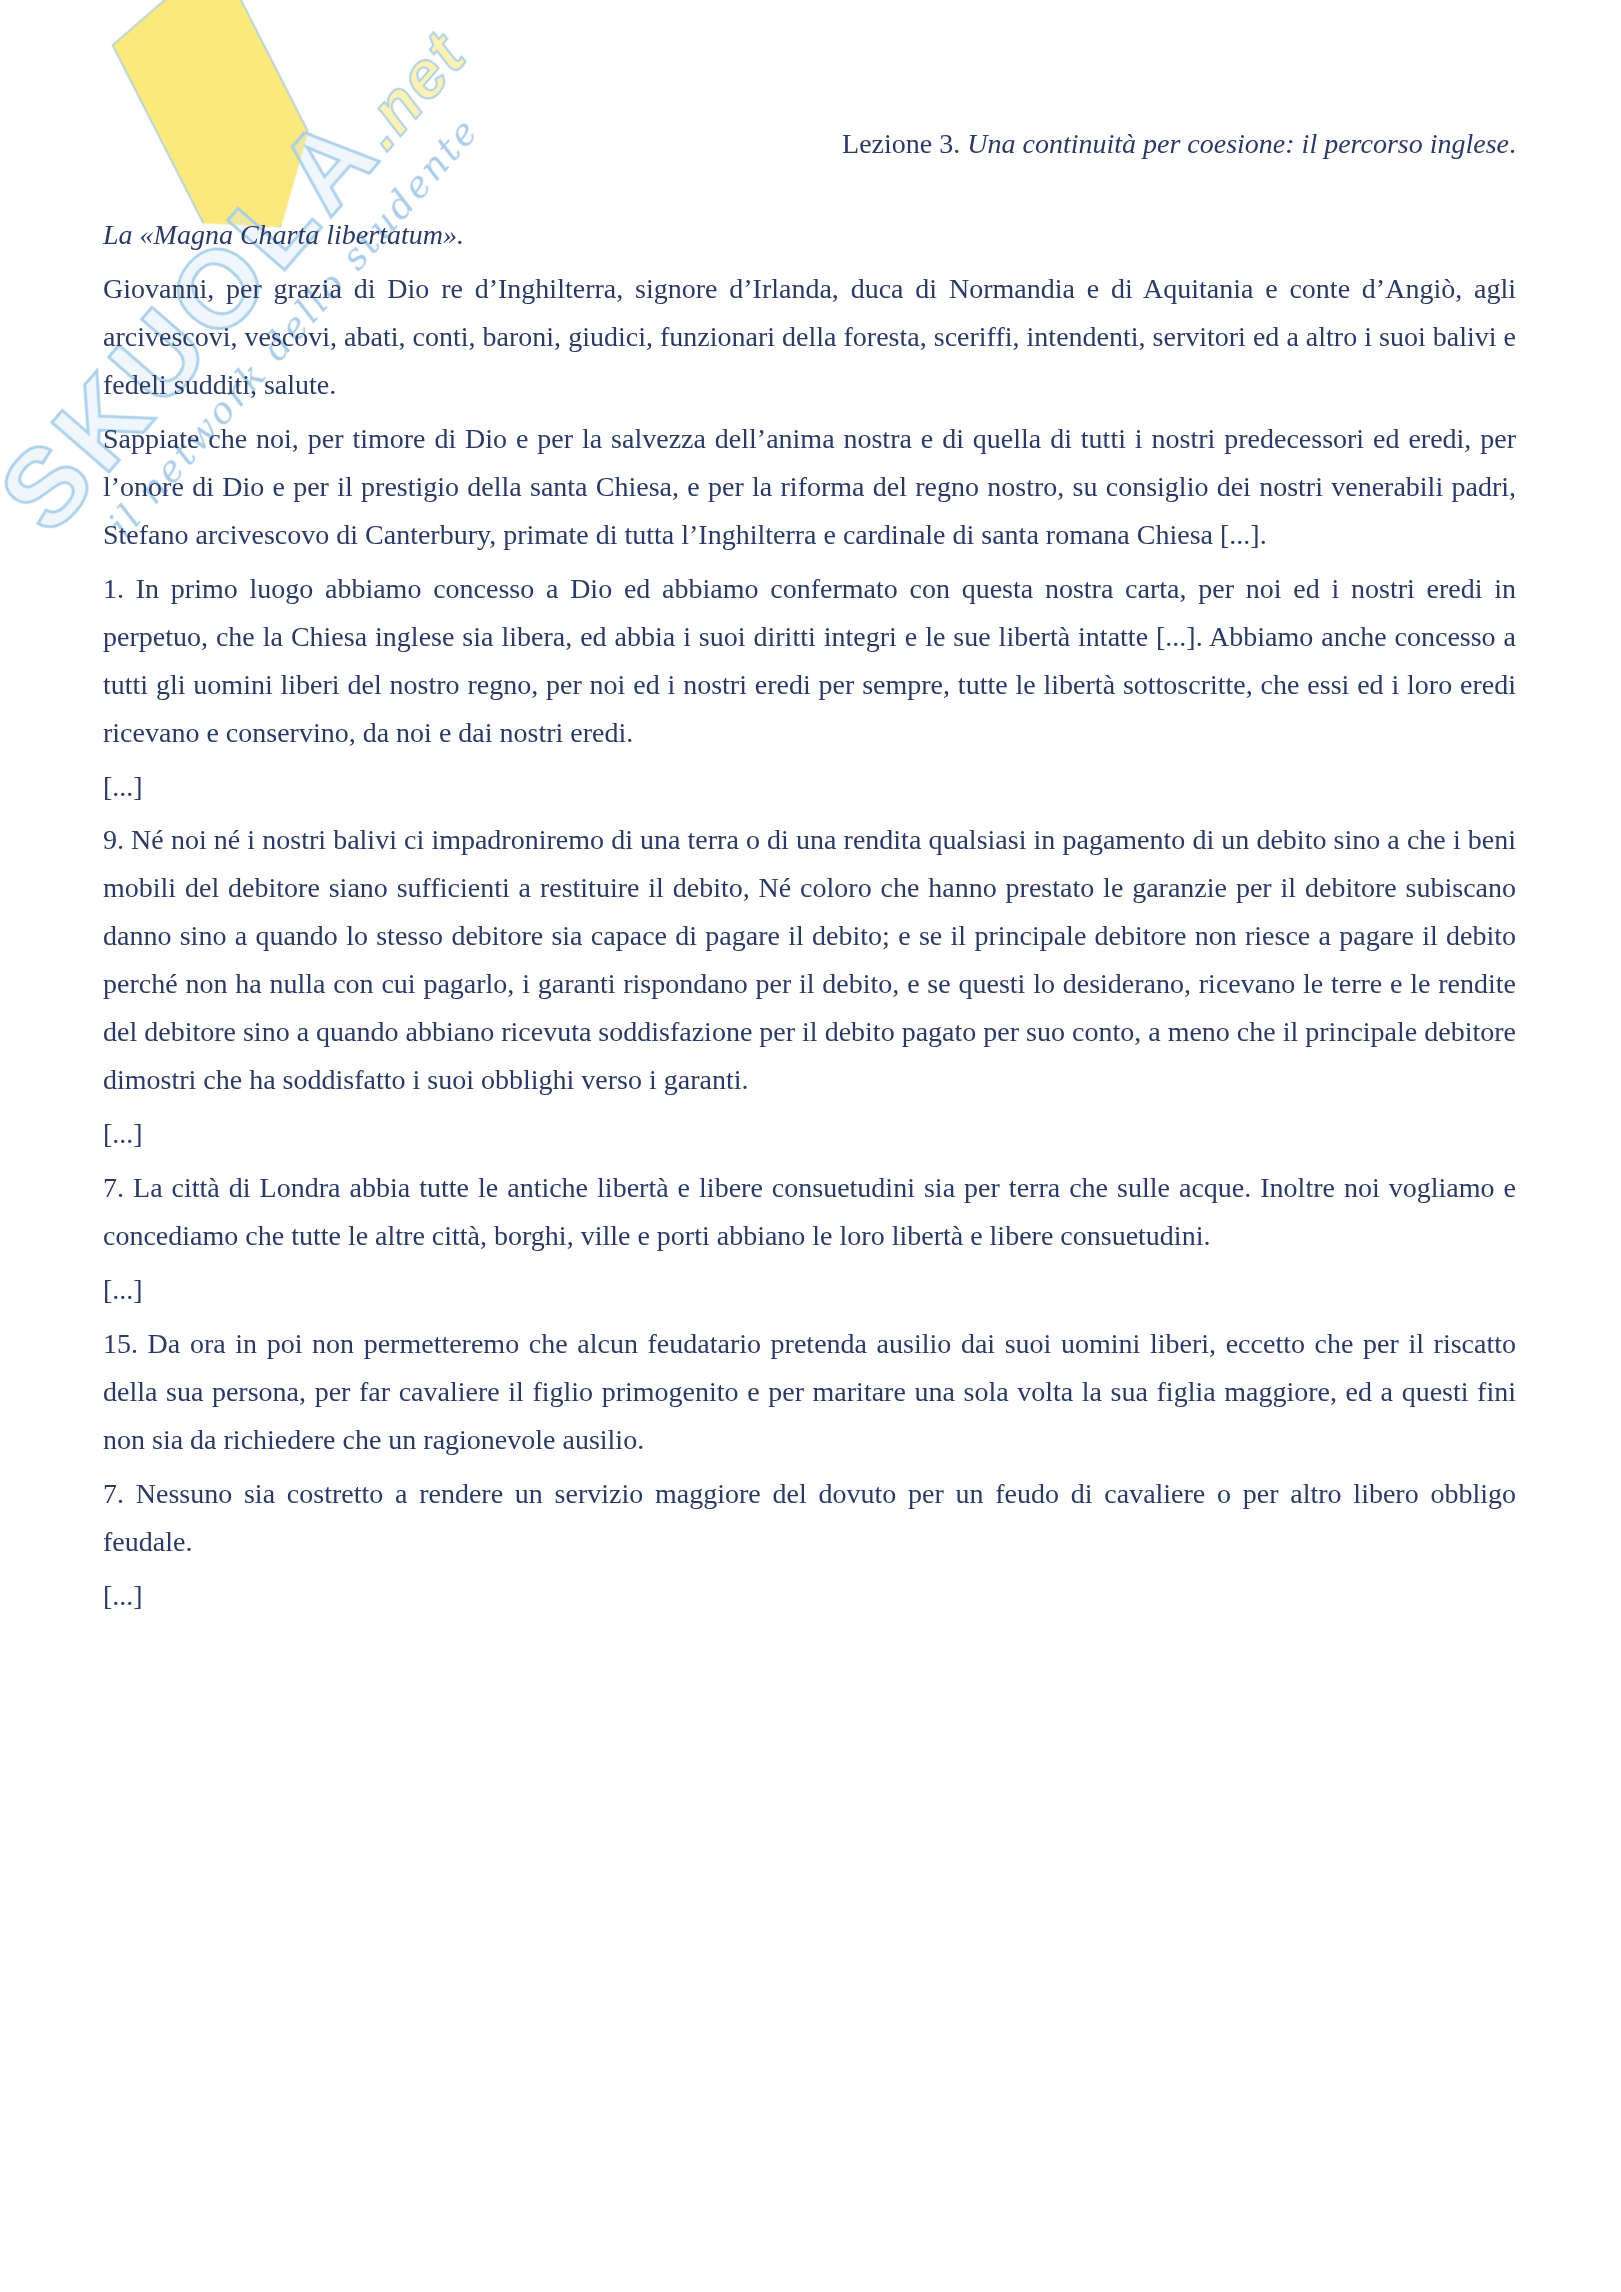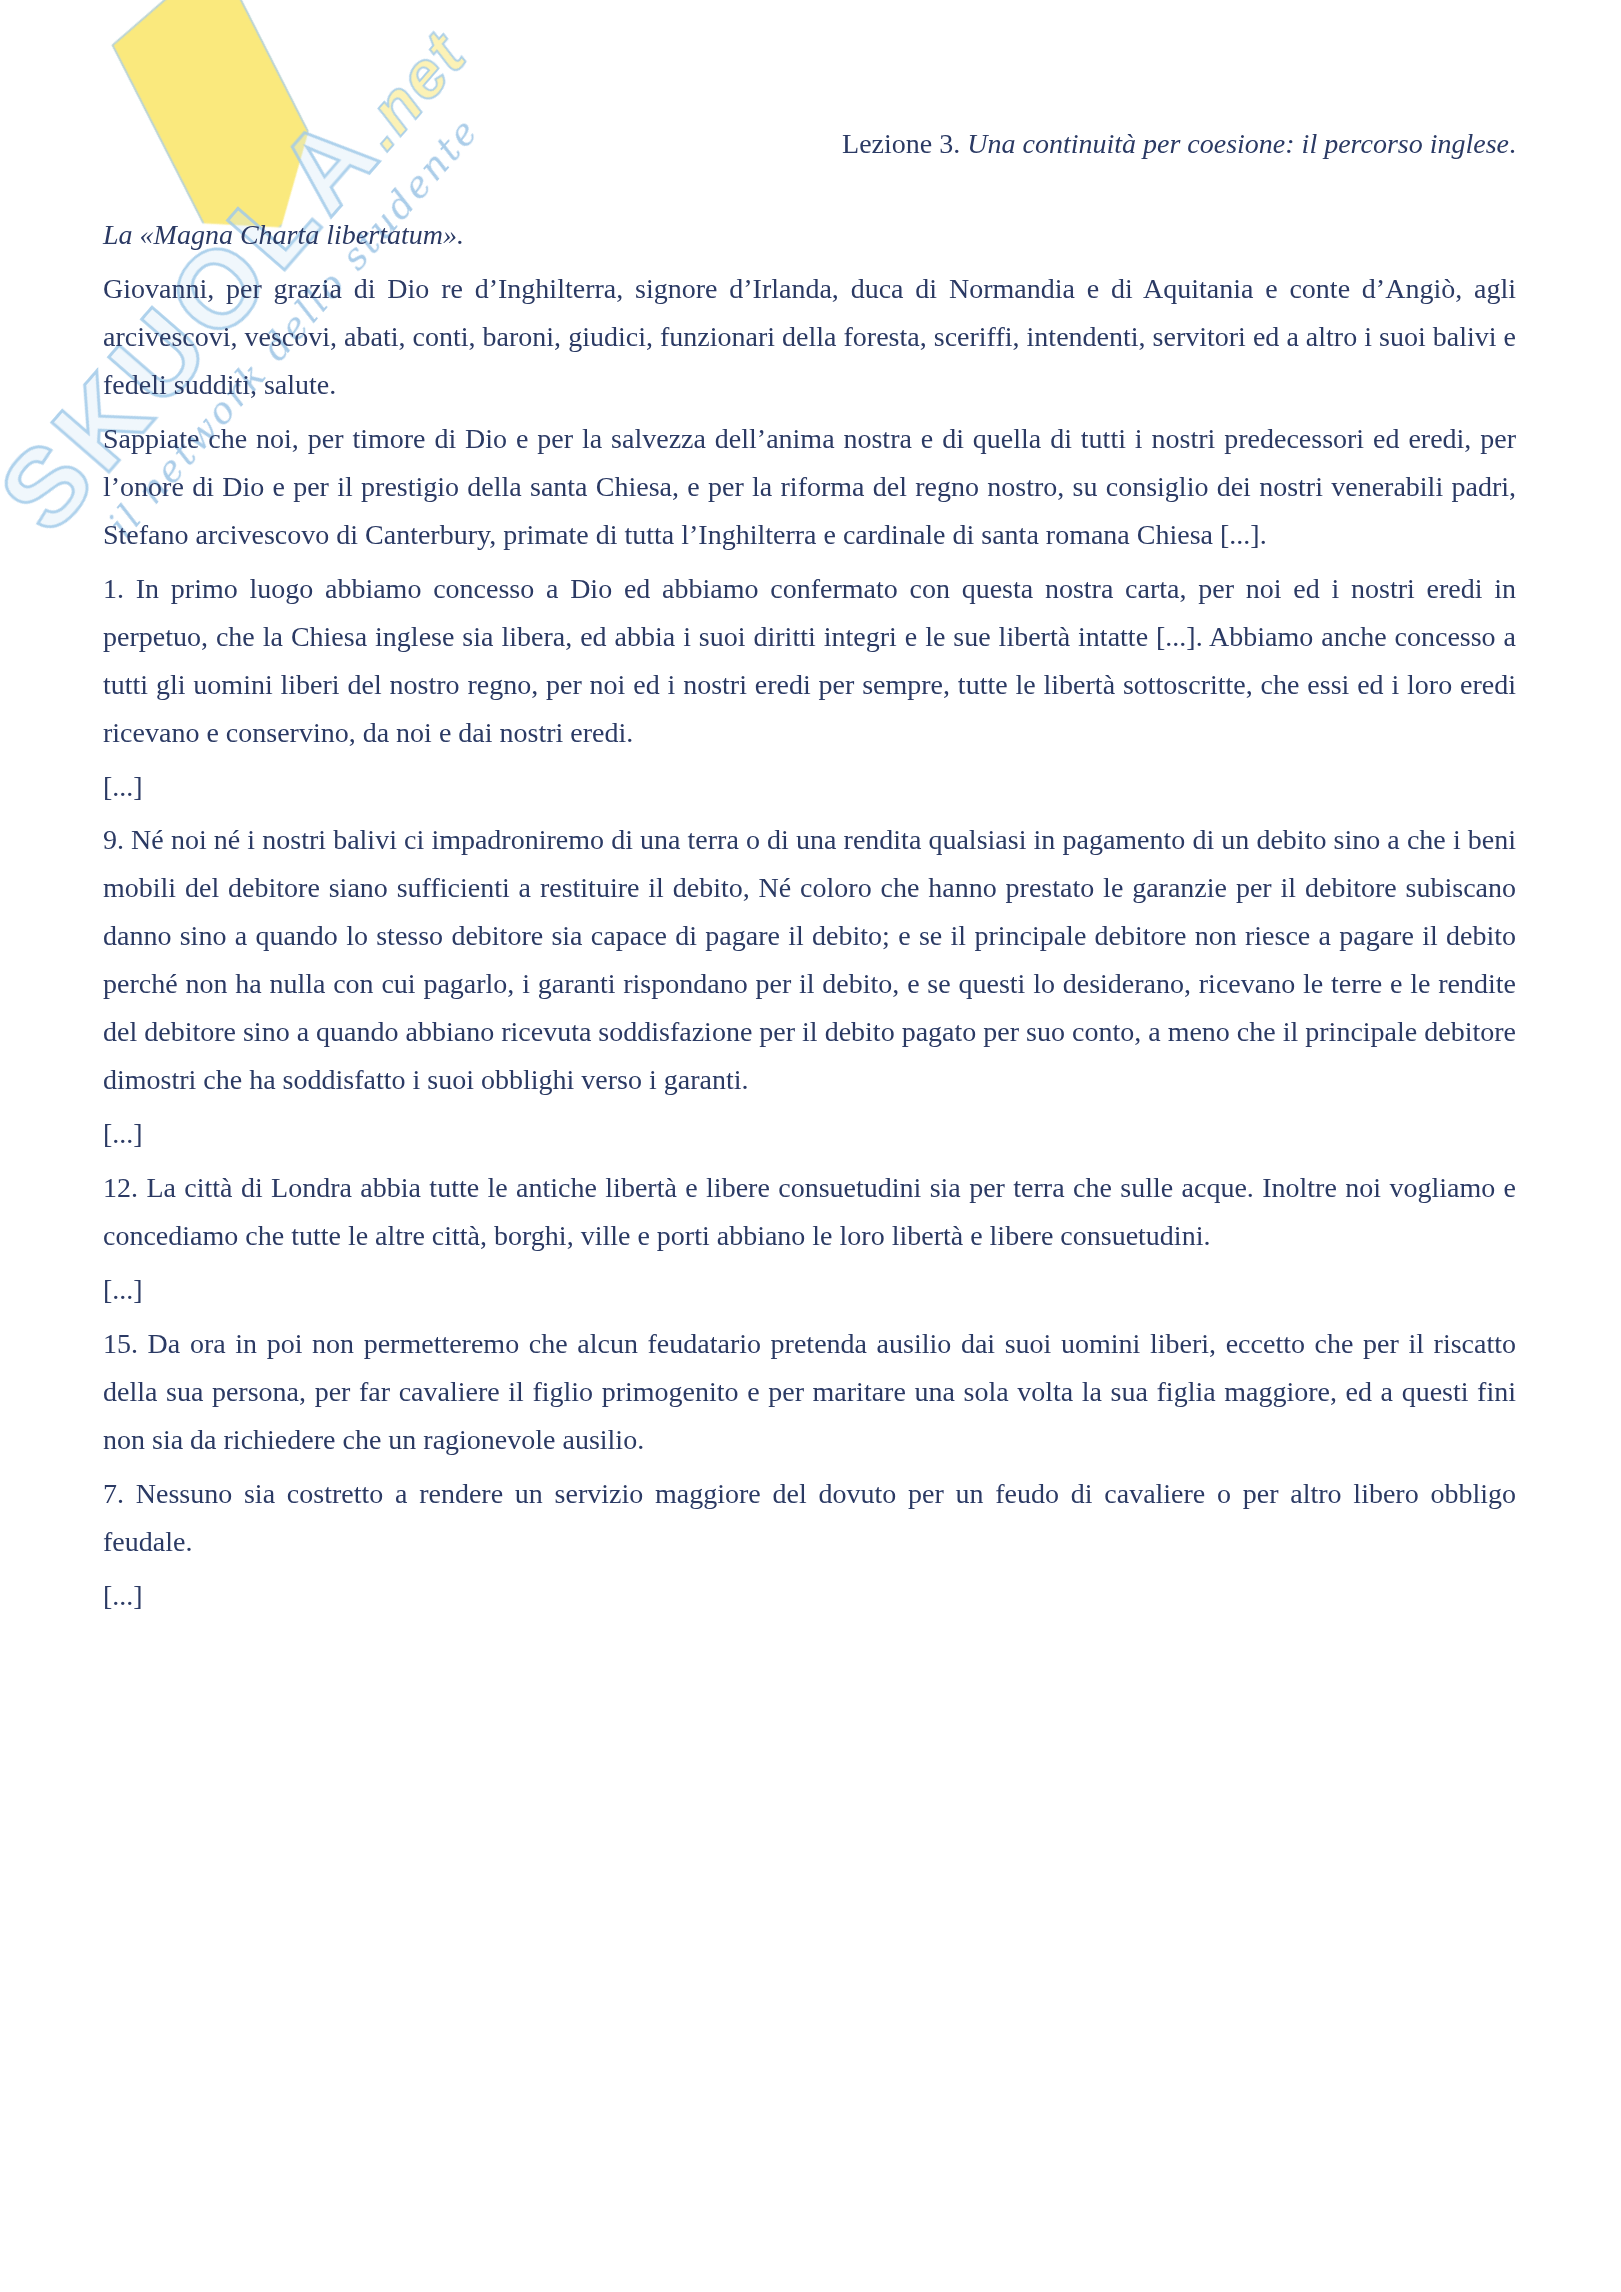--- a/index.html
+++ b/index.html
@@ -107,20 +107,20 @@
   <p class="heading"><span>Lezione 3. </span><span class="italic">Una continuità per coesione: il percorso inglese</span><span>.</span></p>
 
   <p class="italic">La «Magna Charta libertatum».</p>
 
   <p>Giovanni, per grazia di Dio re d’Inghilterra, signore d’Irlanda, duca di Normandia e di Aquitania e conte d’Angiò, agli arcivescovi, vescovi, abati, conti, baroni, giudici, funzionari della foresta, sceriffi, intendenti, servitori ed a altro i suoi balivi e fedeli sudditi, salute.</p>
   <p>Sappiate che noi, per timore di Dio e per la salvezza dell’anima nostra e di quella di tutti i nostri predecessori ed eredi, per l’onore di Dio e per il prestigio della santa Chiesa, e per la riforma del regno nostro, su consiglio dei nostri venerabili padri, Stefano arcivescovo di Canterbury, primate di tutta l’Inghilterra e cardinale di santa romana Chiesa [...].</p>
   <p>1. In primo luogo abbiamo concesso a Dio ed abbiamo confermato con questa nostra carta, per noi ed i nostri eredi in perpetuo, che la Chiesa inglese sia libera, ed abbia i suoi diritti integri e le sue libertà intatte [...]. Abbiamo anche concesso a tutti gli uomini liberi del nostro regno, per noi ed i nostri eredi per sempre, tutte le libertà sottoscritte, che essi ed i loro eredi ricevano e conservino, da noi e dai nostri eredi.</p>
   <p class="ellipsis-line">[...]</p>
   <p>9. Né noi né i nostri balivi ci impadroniremo di una terra o di una rendita qualsiasi in pagamento di un debito sino a che i beni mobili del debitore siano sufficienti a restituire il debito, Né coloro che hanno prestato le garanzie per il debitore subiscano danno sino a quando lo stesso debitore sia capace di pagare il debito; e se il principale debitore non riesce a pagare il debito perché non ha nulla con cui pagarlo, i garanti rispondano per il debito, e se questi lo desiderano, ricevano le terre e le rendite del debitore sino a quando abbiano ricevuta soddisfazione per il debito pagato per suo conto, a meno che il principale debitore dimostri che ha soddisfatto i suoi obblighi verso i garanti.</p>
   <p class="ellipsis-line">[...]</p>
-  <p>12. La città di Londra abbia tutte le antiche libertà e libere consuetudini sia per terra che sulle acque. Inoltre noi vogliamo e concediamo che tutte le altre città, borghi, ville e porti abbiano le loro libertà e libere consuetudini.</p>
+  <p>7. La città di Londra abbia tutte le antiche libertà e libere consuetudini sia per terra che sulle acque. Inoltre noi vogliamo e concediamo che tutte le altre città, borghi, ville e porti abbiano le loro libertà e libere consuetudini.</p>
   <p class="ellipsis-line">[...]</p>
   <p>15. Da ora in poi non permetteremo che alcun feudatario pretenda ausilio dai suoi uomini liberi, eccetto che per il riscatto della sua persona, per far cavaliere il figlio primogenito e per maritare una sola volta la sua figlia maggiore, ed a questi fini non sia da richiedere che un ragionevole ausilio.</p>
   <p>7. Nessuno sia costretto a rendere un servizio maggiore del dovuto per un feudo di cavaliere o per altro libero obbligo feudale.</p>
   <p class="ellipsis-line">[...]</p>
 
 </div>
 
 
 </body></html>

